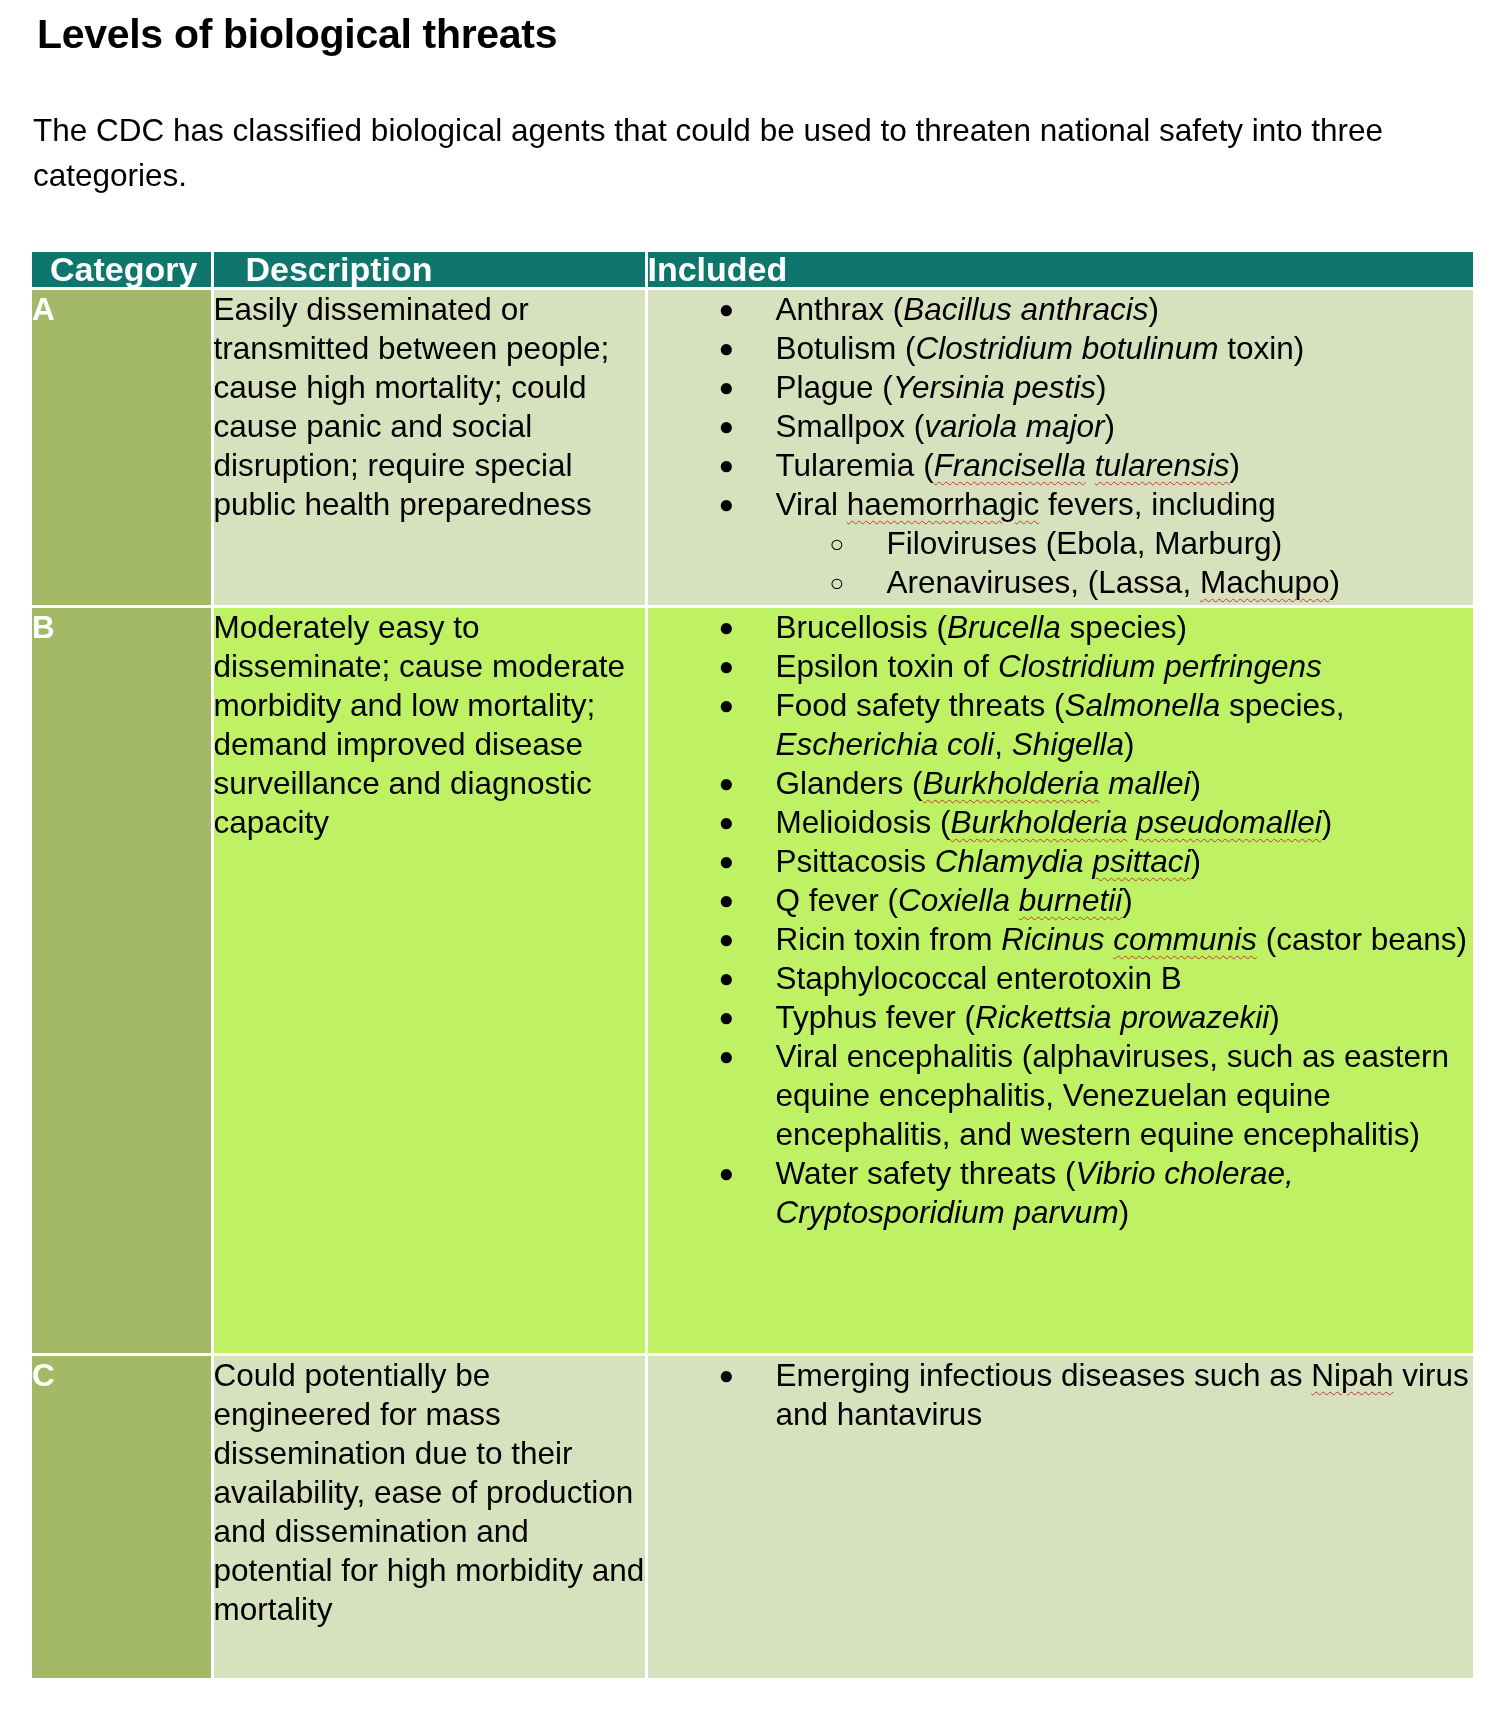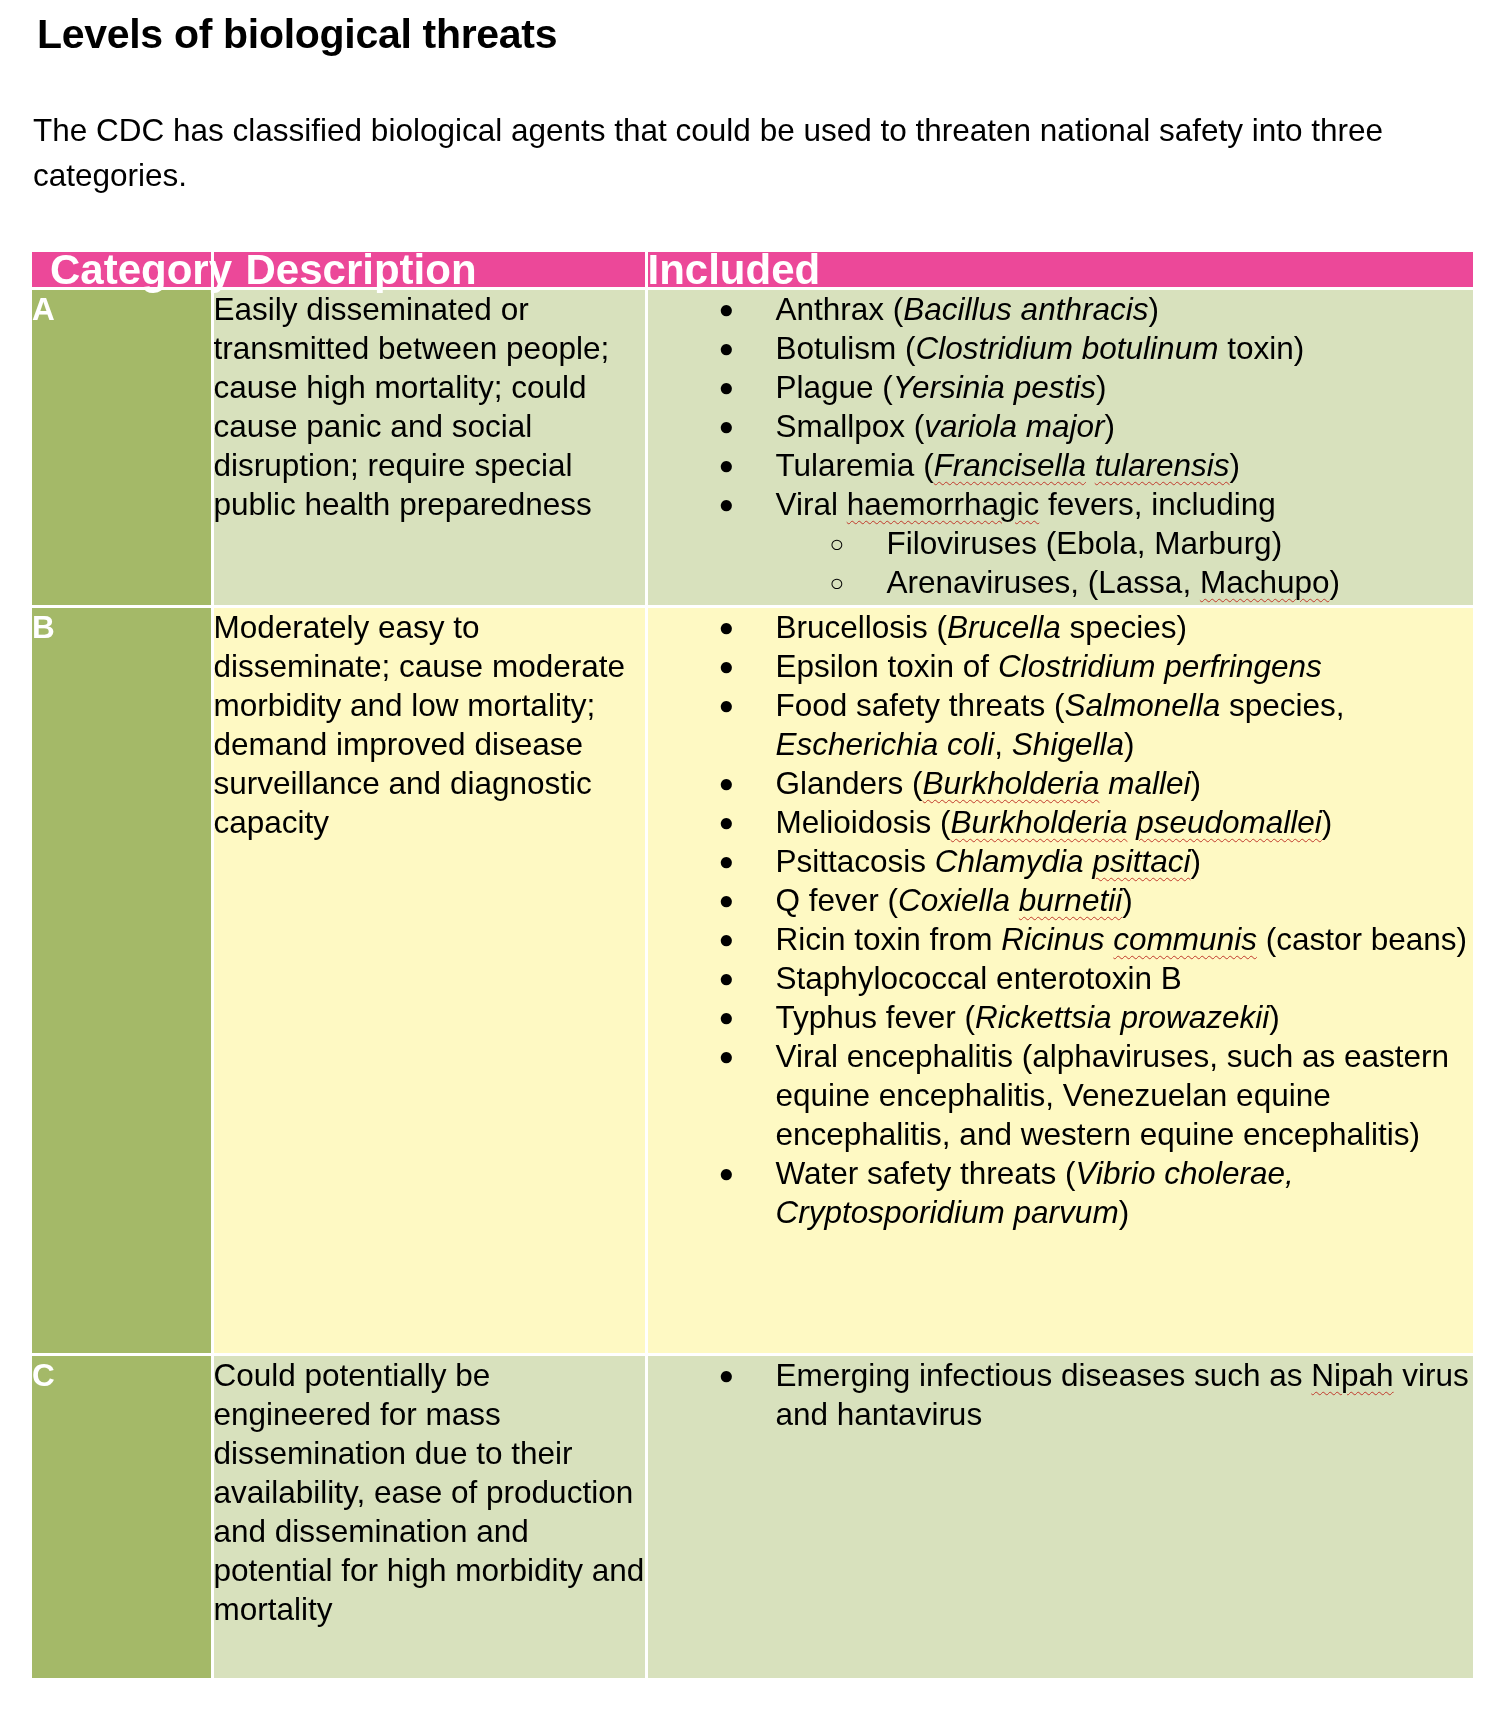--- a/index.html
+++ b/index.html
@@ -54,48 +54,48 @@
     border: 3px solid #ffffff;
   }
   table.threats tr:first-child th { border-top: none; }
   table.threats tr th:first-child,
   table.threats tr td:first-child { border-left: none; }
   table.threats tr th:last-child,
   table.threats tr td:last-child { border-right: none; }
   table.threats tr:last-child td { border-bottom: none; }
 
   thead th {
-    background: #ec4899;
+    background: #0f766e;
     color: #ffffff;
     font-weight: bold;
     text-align: left;
     height: 35px;
     line-height: 35px;
-    font-size: 42px;
+    font-size: 34px;
   }
   thead th.h-cat { padding-left: 18px; }
   thead th.h-desc { padding-left: 32px; }
   thead th.h-inc { padding-left: 0; }
 
   td.cat {
     background: #a4b968;
     color: #ffffff;
     font-weight: bold;
     padding-left: 18px;
     padding-top: 0;
   }
   td.desc {
     padding: 0 14px 0 18px;
   }
   td.inc {
     padding: 0 10px 0 0;
   }
   tr.row-a td.desc, tr.row-a td.inc,
   tr.row-c td.desc, tr.row-c td.inc { background: #d8e1bd; }
-  tr.row-b td.desc, tr.row-b td.inc { background: #fef9c3; }
+  tr.row-b td.desc, tr.row-b td.inc { background: #bef264; }
 
   tr.row-a td { height: 315px; }
   tr.row-b td { height: 745px; }
   tr.row-c td { height: 322px; }
 
   ul.agents {
     list-style: none;
     margin: 0;
     padding: 0;
   }

